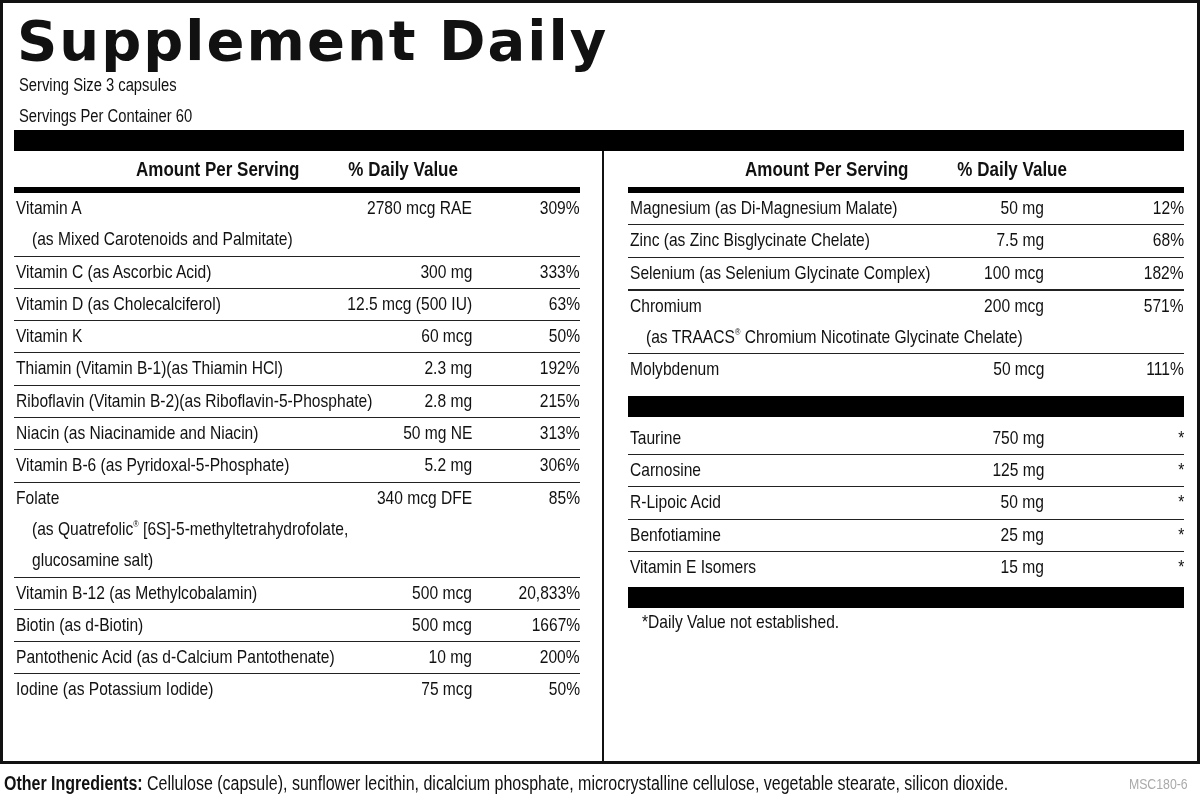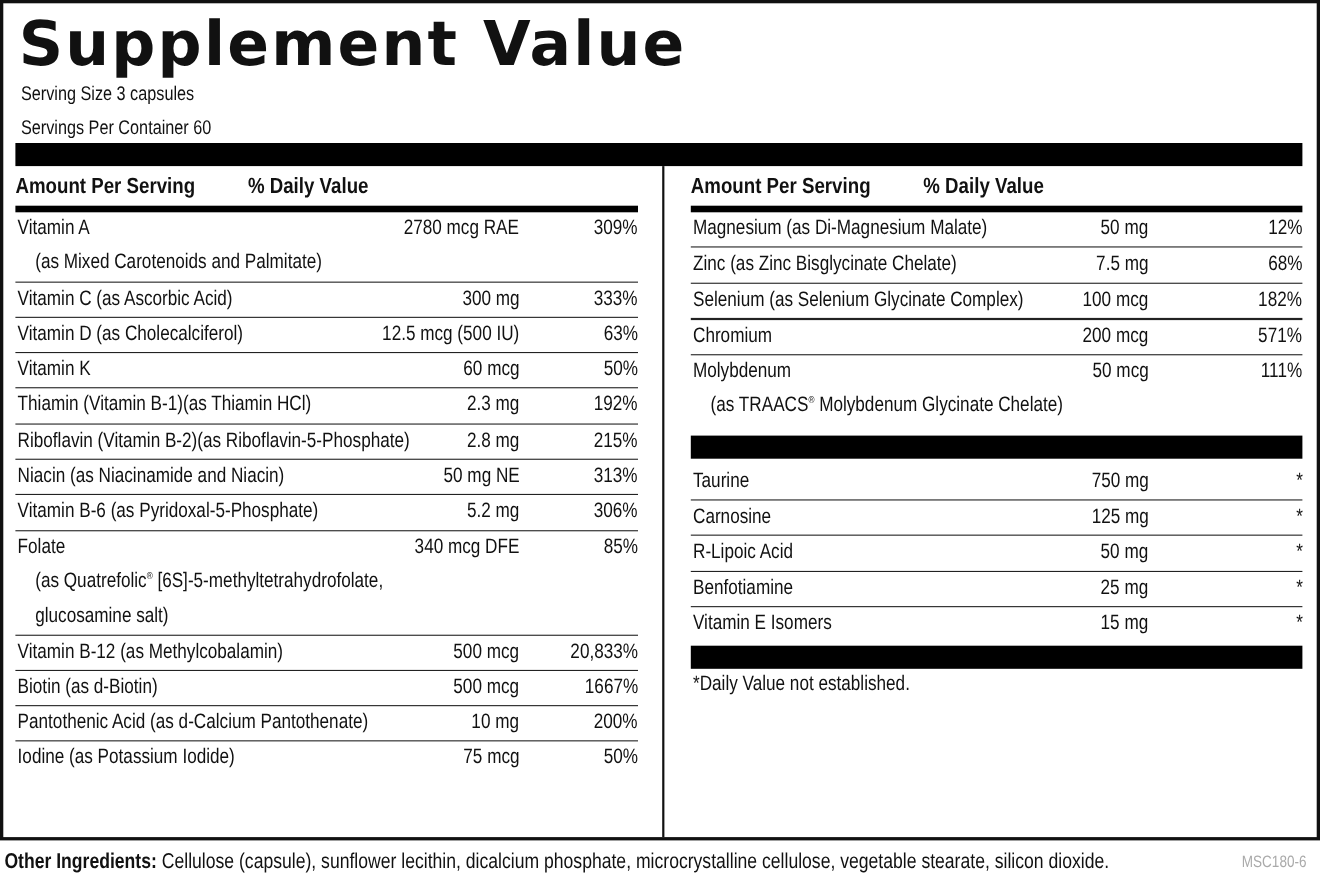--- a/index.html
+++ b/index.html
@@ -24,21 +24,21 @@
 
   .top-bar { position: absolute; left: 14px; top: 130px; width: 1170px; height: 21px; background: #000; }
 
   .col-divider { position: absolute; left: 602px; top: 151px; width: 2px; height: 610px; background: #111; }
 
   .col { position: absolute; top: 151px; }
   .col.left { left: 14px; width: 566px; }
   .col.right { left: 628px; width: 556px; }
 
   .hdr {
-    height: 36px; display: flex; justify-content: flex-start; align-items: center;
+    height: 36px; display: flex; justify-content: center; align-items: center;
     font-weight: bold; font-size: 20px;
   }
   .hdr span { display: inline-block; transform: scaleX(0.85); }
   .hdr .l { transform-origin: left center; }
   .hdr .r { transform-origin: right center; }
   .hdr-bar { height: 6px; background: #000; }
 
   .row { position: relative; border-bottom: 1.5px solid #222; text-align: right; }
   .row.noborder { border-bottom: none; }
   .line { height: 31.3px; position: relative; font-size: 19px; }
@@ -49,38 +49,38 @@
   .nm { left: 2px; transform-origin: left center; }
   .amt { transform-origin: right center; }
   .dv { right: 0; transform-origin: right center; }
   .col.left .amt { right: 108px; }
   .col.right .amt { right: 140px; }
   .sub { left: 18px !important; }
   sup.reg { font-size: 9px; vertical-align: 8px; }
 
   .mid-bar { height: 21px; background: #000; margin-top: 10px; margin-bottom: 6px; }
   .end-bar { height: 21px; background: #000; margin-top: 4px; }
-  .footnote { font-size: 19px; height: 30px; position: relative; }
+  .footnote { font-size: 19px; height: 30px; position: relative; margin-left: 12px; }
   .footnote span { position: absolute; left: 2px; top: 3px; transform: scaleX(0.82); transform-origin: left center; white-space: nowrap; }
 
   .other {
     position: absolute; left: 4px; top: 772px; font-size: 19.5px; white-space: nowrap;
     transform: scaleX(0.82); transform-origin: left center; color: #111;
   }
   .other b { font-weight: bold; }
   .code {
     position: absolute; right: 12px; top: 775px; font-size: 15px; color: #aaa;
     transform: scaleX(0.82); transform-origin: right center;
   }
 </style>
 </head>
 <body>
 
 <div class="label-box">
-  <div class="title">Supplement Value</div>
+  <div class="title">Supplement Daily</div>
   <div class="serving s1">Serving Size 3 capsules</div>
   <div class="serving s2">Servings Per Container 60</div>
 </div>
 
 <div class="top-bar"></div>
 <div class="col-divider"></div>
 
 <div class="col left">
   <div class="hdr">
     <span class="l">Amount Per Serving</span>
@@ -219,29 +219,29 @@
       </div>
   </div>
   <div class="row">
   </div>
   <div class="row">
     <div class="line">
         <span class="nm">Chromium</span>
         <span class="amt">200 mcg</span>
         <span class="dv">571%</span>
       </div>
+    <div class="line">
+        <span class="nm sub"><span>(as TRAACS</span><sup class="reg">®</sup><span> Chromium Nicotinate Glycinate Chelate)</span></span>
+      </div>
   </div>
   <div class="row noborder">
     <div class="line">
         <span class="nm">Molybdenum</span>
         <span class="amt">50 mcg</span>
         <span class="dv">111%</span>
-      </div>
-    <div class="line">
-        <span class="nm sub"><span>(as TRAACS</span><sup class="reg">®</sup><span> Molybdenum Glycinate Chelate)</span></span>
       </div>
   </div>
 
   <div class="mid-bar"></div>
 
   <div class="row">
     <div class="line">
         <span class="nm">Taurine</span>
         <span class="amt">750 mg</span>
         <span class="dv">*</span>

